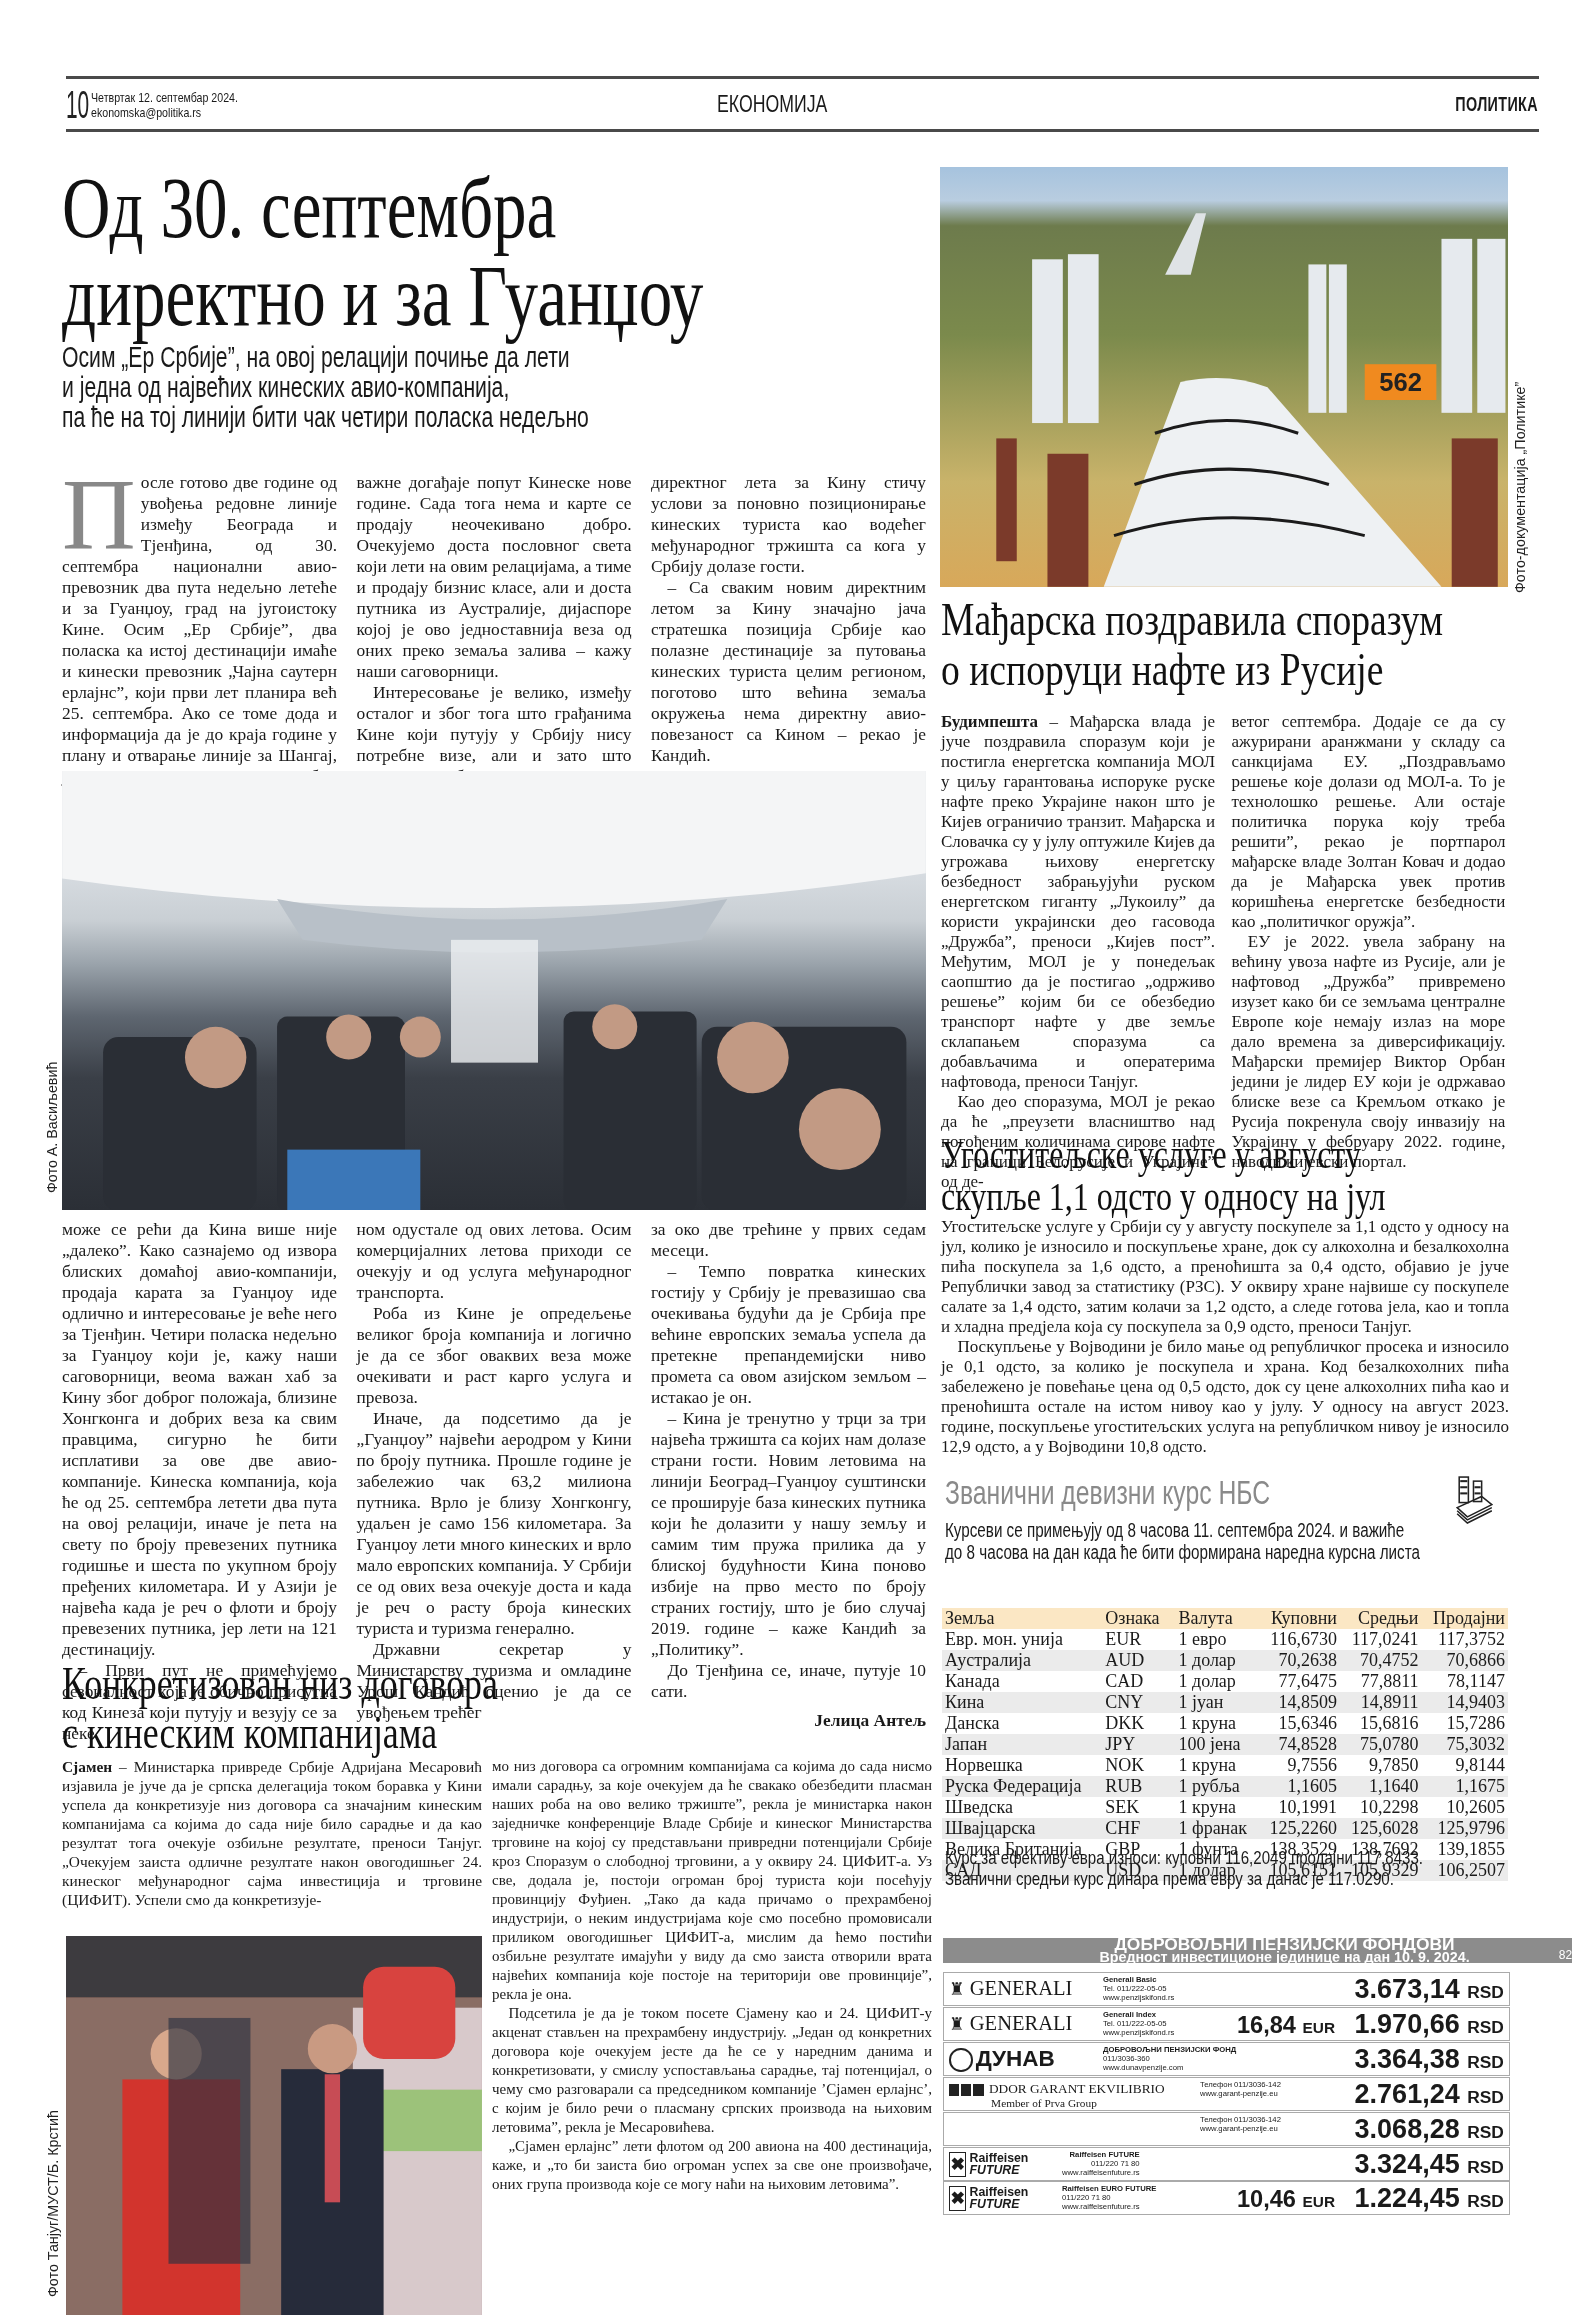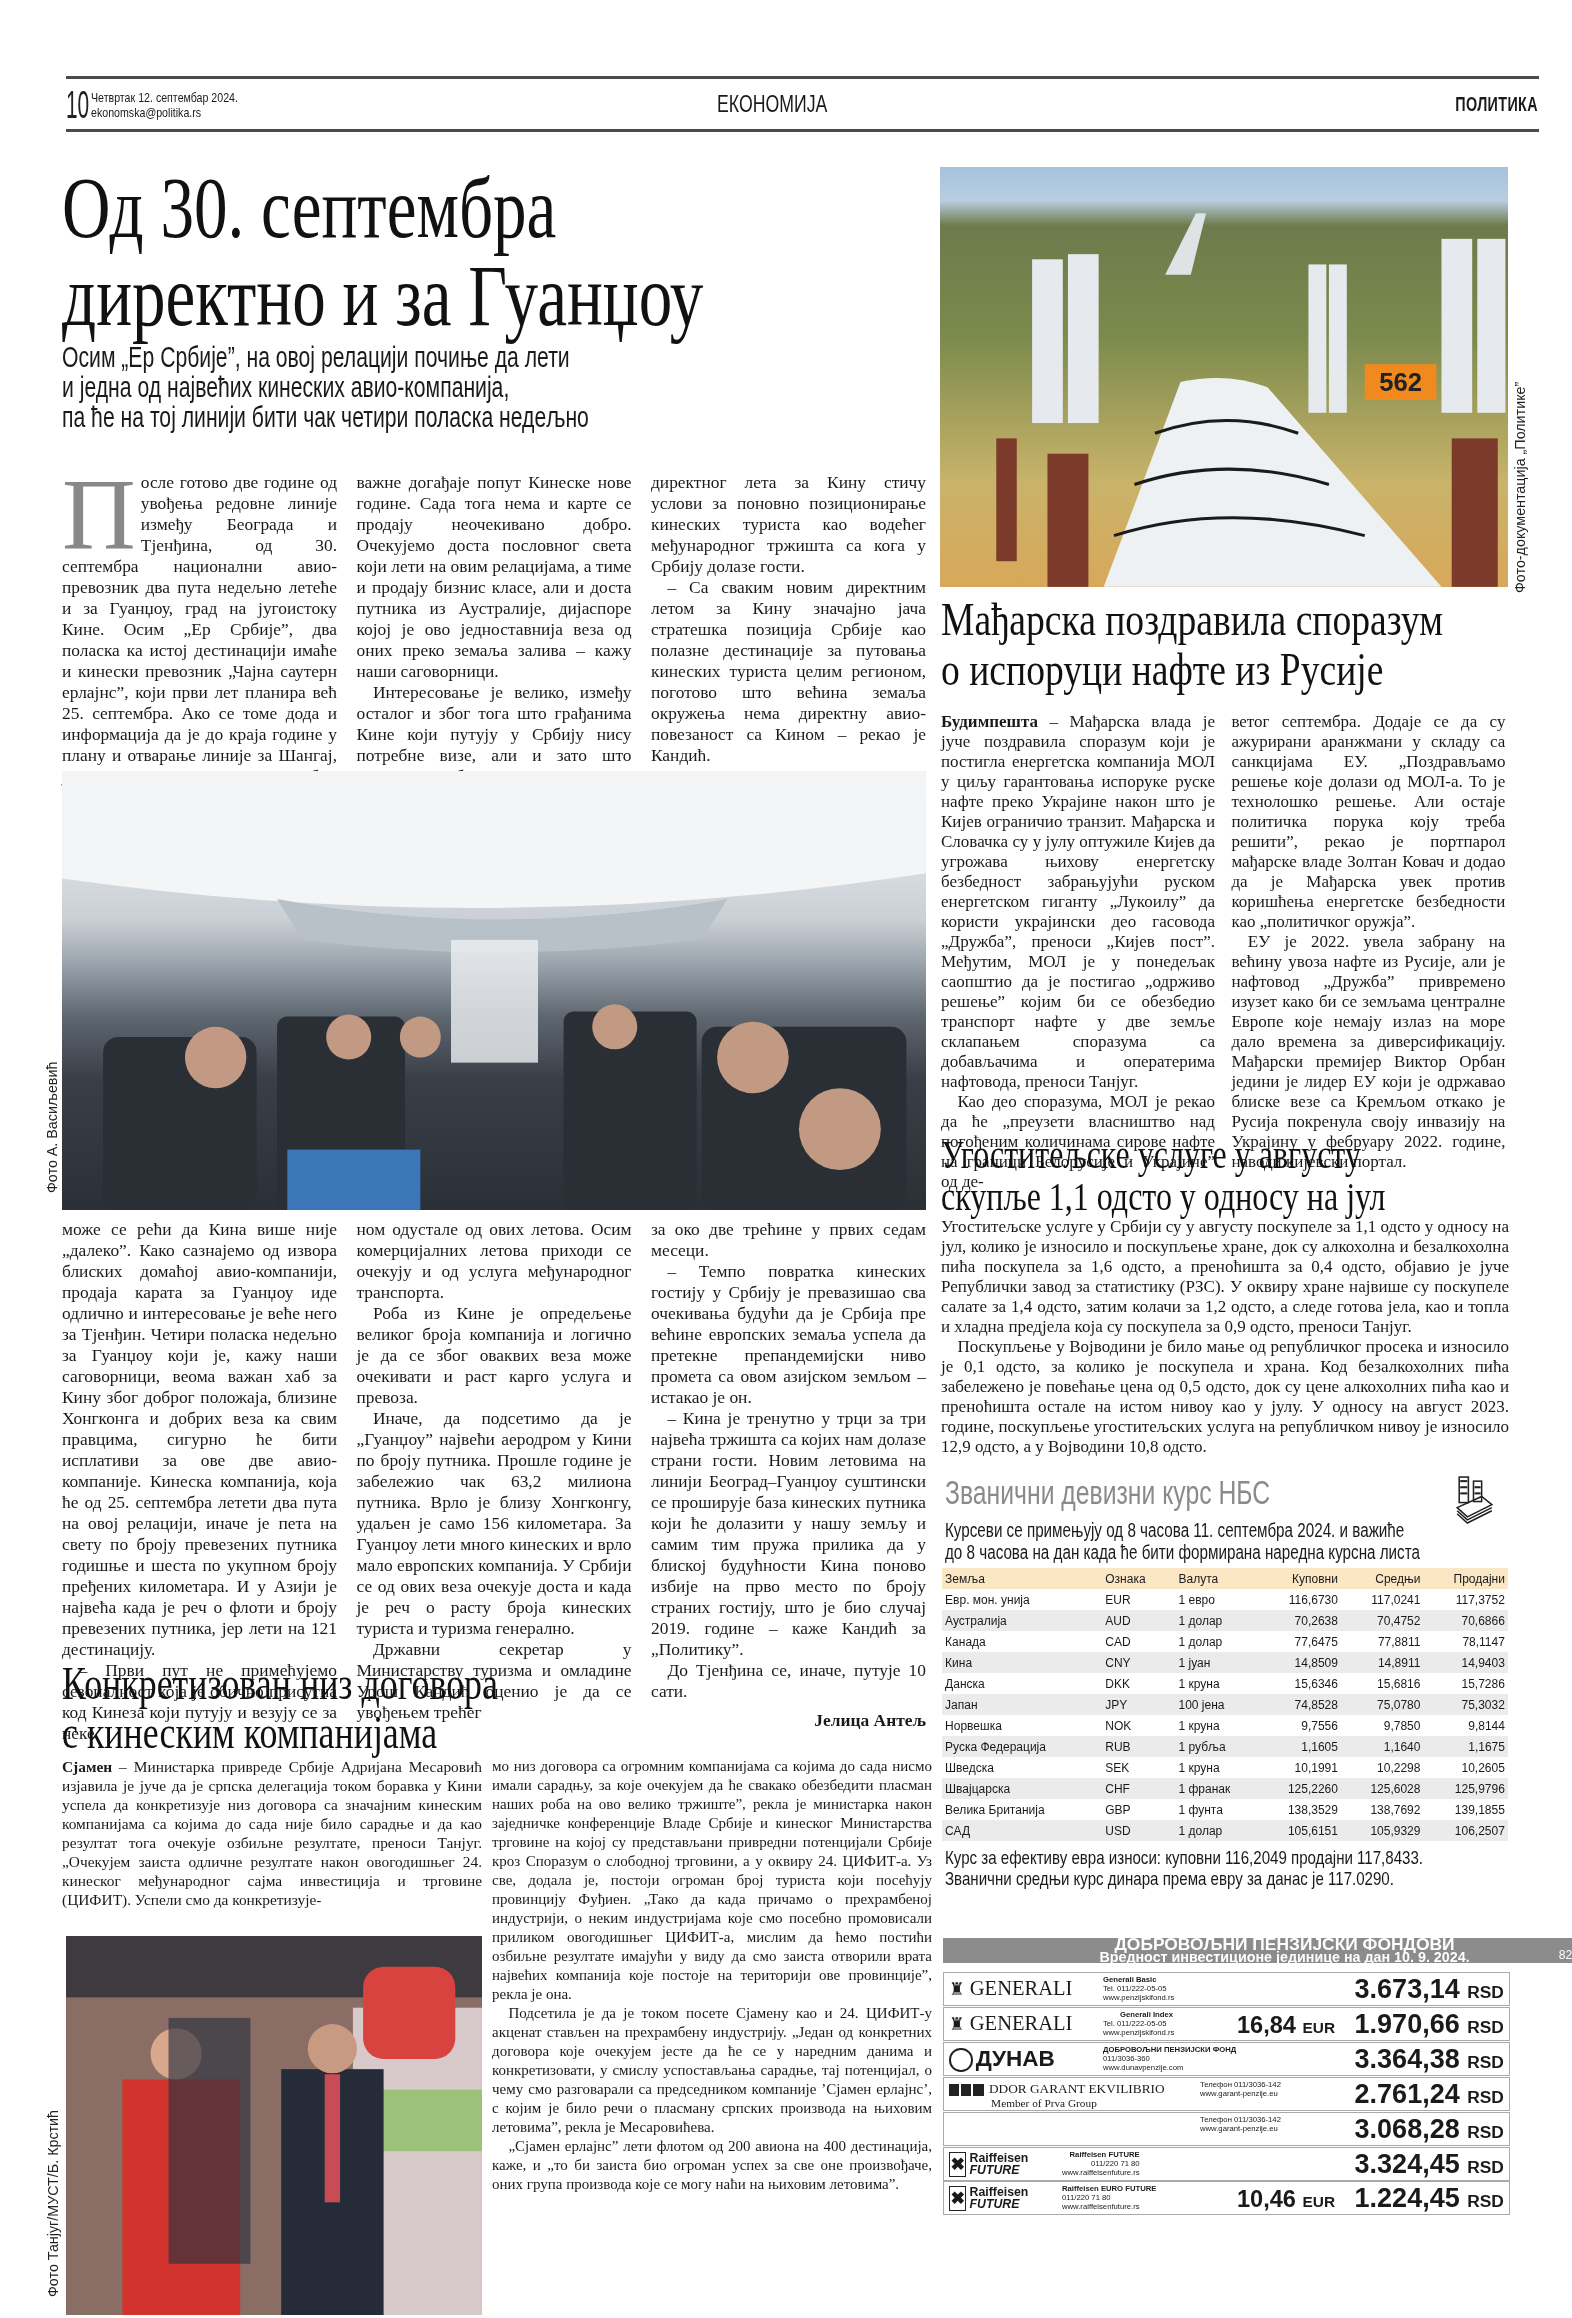--- a/index.html
+++ b/index.html
@@ -21,21 +21,21 @@
   .col p.noind { text-indent: 0; }
   .dropcap { float: left; font-size: 102px; line-height: 82px; color: #888; margin: 2px 5.1px 0 0; font-family: "Liberation Serif", serif; }
   .byline { text-align: right; font-weight: bold; margin-top: 8.2px; }
 
   .photo { position: absolute; overflow: hidden; }
   .credit { position: absolute; font-family: "Liberation Sans", sans-serif; font-size: 14.3px; color: #222; white-space: nowrap; transform: rotate(-90deg); transform-origin: left top; }
 
   
   .fx-title { left: 945px; top: 1474px; font-family: "Liberation Sans", sans-serif; font-size: 33px; color: #8a8a8a; transform: scaleX(0.75); transform-origin: left top; white-space: nowrap; }
   .fx-sub { left: 945px; top: 1520px; font-family: "Liberation Sans", sans-serif; font-size: 19.5px; line-height: 21.5px; transform: scaleX(0.78); transform-origin: left top; white-space: nowrap; }
-  .fx-table { left: 942px; top: 1568px; width: 566px; border-collapse: collapse; font-family: Liberation Sans, sans-serif; font-size: 12px; }
+  .fx-table { left: 942px; top: 1608px; width: 566px; border-collapse: collapse; font-family: Liberation Serif, serif; font-size: 18px; }
   .fx-table th, .fx-table td { height: 21px; padding: 0 3.1px; font-weight: normal; white-space: nowrap; }
   .fx-table thead tr { background: #fbe7c4; }
   .fx-table tbody tr:nth-child(odd) { background: #ffffff; }
   .fx-table tbody tr:nth-child(even) { background: #ebebeb; }
   .fx-table .num { text-align: right; }
   .fx-note { left: 945px; top: 1848px; font-family: "Liberation Sans", sans-serif; font-size: 18.4px; line-height: 20.5px; transform: scaleX(0.82); transform-origin: left top; white-space: nowrap; }
 
   
   .pf-head { left: 943px; top: 1938px; width: 683px; height: 24.6px; background: #8c8c8c; color: #fff; font-family: "Liberation Sans", sans-serif; text-align: center; }
   .pf-head .t1 { font-size: 17.4px; font-weight: bold; line-height: 13.3px; }
@@ -366,21 +366,21 @@
       <div class="pf-info" style="left: 159px;">
         <div style="font-weight: bold;">Generali Basic</div>
         <div>Tel. 011/222-05-05</div>
         <div>www.penzijskifond.rs</div>
       </div>
       <div class="pf-val">3.673,14 <small>RSD</small></div>
     </div>
     <div class="pf-row" style="top: 2007px;">
       <div class="pf-logo" style="font-size: 20.5px;"><span style="font-size:17.4px;">♜</span> GENERALI</div>
       <div class="pf-info" style="left: 159px;">
-        <div style="font-weight: bold; margin-left: 17px;">Generali Index</div>
+        <div style="font-weight: bold;">Generali Index</div>
         <div>Tel. 011/222-05-05</div>
         <div>www.penzijskifond.rs</div>
       </div>
       <div class="pf-eur">16,84 <small>EUR</small></div>
       <div class="pf-val">1.970,66 <small>RSD</small></div>
     </div>
     <div class="pf-row" style="top: 2042px; text-decoration: underline;">
       <div class="pf-logo sans"><span style="display:inline-block;width:19.5px;height:19.5px;border:2px solid #222;border-radius:50%;vertical-align:middle;margin-right:3.1px;"></span>ДУНАВ</div>
       <div class="pf-info" style="left: 159px;">
         <div style="font-weight: bold;">ДОБРОВОЉНИ ПЕНЗИЈСКИ ФОНД</div>

